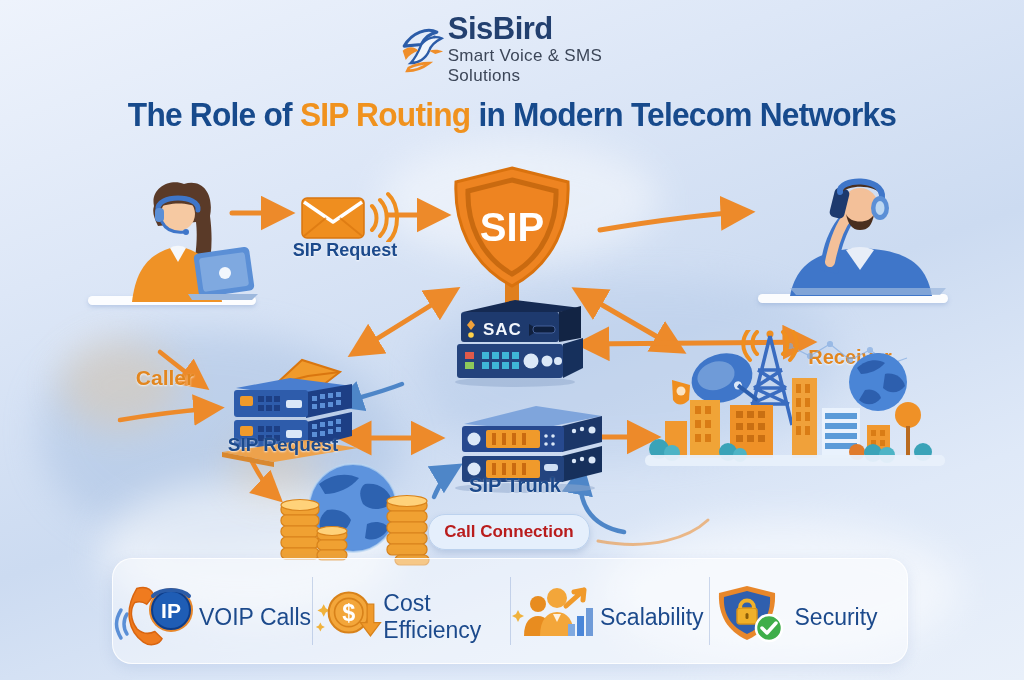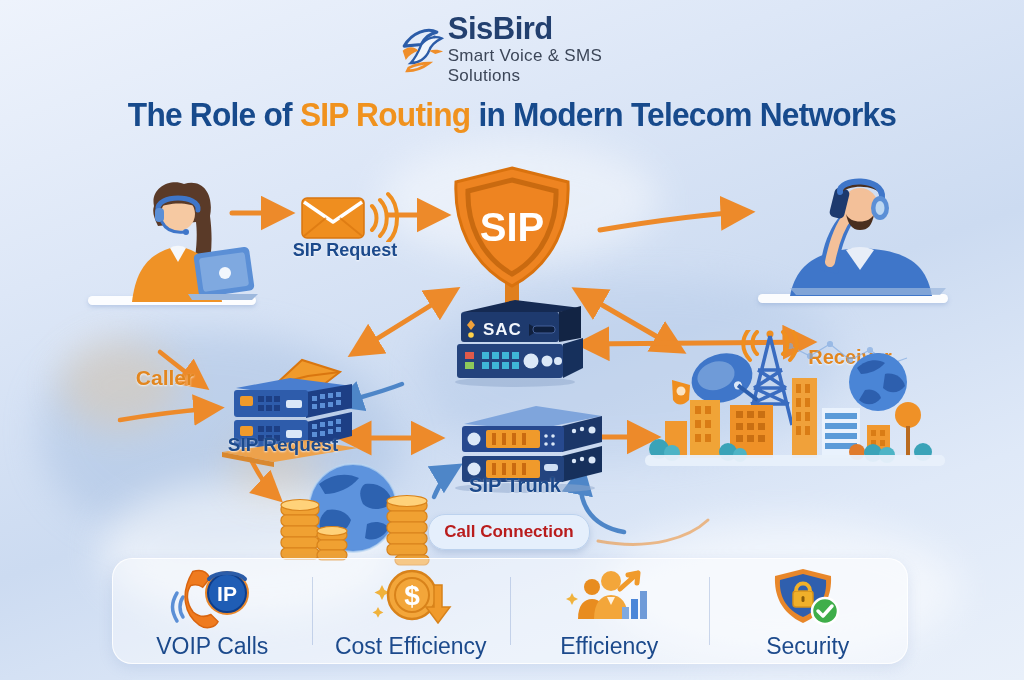--- a/index.html
+++ b/index.html
@@ -28,21 +28,21 @@
   .title .hl{color:#f0921e;}
   
   .nlabel{font-weight:bold;color:#1c4a8c;font-size:18px;text-align:center;text-shadow:0 1px 2px rgba(255,255,255,.8);}
   .plabel{font-weight:bold;color:#e2861f;font-size:21px;text-align:center;text-shadow:0 1px 2px rgba(255,255,255,.8);margin-top:48px;}
   .pill{left:428px;top:514px;width:160px;height:34px;background:rgba(230,240,252,.92);
     border:1px solid #bcd2ee;border-radius:17px;display:flex;align-items:center;justify-content:center;
     font-size:17px;font-weight:bold;color:#b91c1c;box-shadow:0 3px 6px rgba(90,120,170,.25);}
   
   .panel{left:112px;top:558px;width:794px;height:104px;background:rgba(255,255,255,.42);
     border:1px solid rgba(255,255,255,.85);border-radius:20px;display:flex;box-shadow:0 4px 14px rgba(120,150,200,.18);}
-  .feature{flex:1;display:flex;flex-direction:column;align-items:center;justify-content:flex-start;padding-top:8px;position:relative;}
+  .feature{flex:1;display:flex;flex-direction:row;align-items:center;justify-content:flex-start;padding-top:8px;position:relative;}
   .feature + .feature::before{content:"";position:absolute;left:0;top:18px;bottom:18px;width:1px;background:rgba(120,150,200,.35);}
   .flabel{font-size:23px;font-weight:normal;color:#1c4a8c;margin-top:4px;}
   .desk{position:absolute;height:9px;background:rgba(255,255,255,.92);border-radius:5px;box-shadow:0 2px 4px rgba(120,150,200,.35);}
   svg text{font-family:"Liberation Sans",sans-serif;}
 </style>
 </head>
 <body>
 
 <div class="canvas">
 
@@ -442,21 +442,21 @@
         <circle cx="28" cy="20" r="8" fill="#e88c1f"></circle>
         <path d="M14 52 C14 38 20 32 28 32 C36 32 42 38 42 52 Z" fill="#e88c1f"></path>
         <circle cx="47" cy="14" r="10" fill="#f3a63a"></circle>
         <path d="M30 52 C30 36 37 28 47 28 C57 28 64 36 64 52 Z" fill="#f3a63a"></path>
         <path d="M43 30 L47 38 L51 30 Z" fill="#fff" opacity=".85"></path>
         <rect x="58" y="40" width="7" height="12" fill="#7fa9e0"></rect>
         <rect x="67" y="32" width="7" height="20" fill="#4a86d8"></rect>
         <rect x="76" y="24" width="7" height="28" fill="#6f9bd8"></rect>
         <path d="M56 22 L74 6 M74 6 L64 8 M74 6 L73 16" stroke="#f09a2b" stroke-width="5" fill="none" stroke-linecap="round" stroke-linejoin="round"></path>
       </svg>
-      <div class="flabel">Efficiency</div>
+      <div class="flabel">Scalability</div>
     </div>
 
     <div class="feature">
       <svg width="86" height="62" viewBox="0 0 86 62">
         <path d="M38 2 L66 9 C67 28 60 46 38 56 C16 46 9 28 10 9 Z" fill="#e8872a"></path>
         <path d="M38 7 L61 13 C62 28 56 42 38 50 C20 42 14 28 15 13 Z" fill="#2f5fae"></path>
         <rect x="28" y="24" width="20" height="16" rx="3" fill="#f0b02a" stroke="#d8921a" stroke-width="1.5"></rect>
         <path d="M31 24 C31 14 45 14 45 24" fill="none" stroke="#f0b02a" stroke-width="4"></path>
         <rect x="36.5" y="29" width="3" height="6" rx="1.5" fill="#8a5c08"></rect>
         <circle cx="60" cy="44" r="13" fill="#3fae4a" stroke="#ffffff" stroke-width="2.5"></circle>

